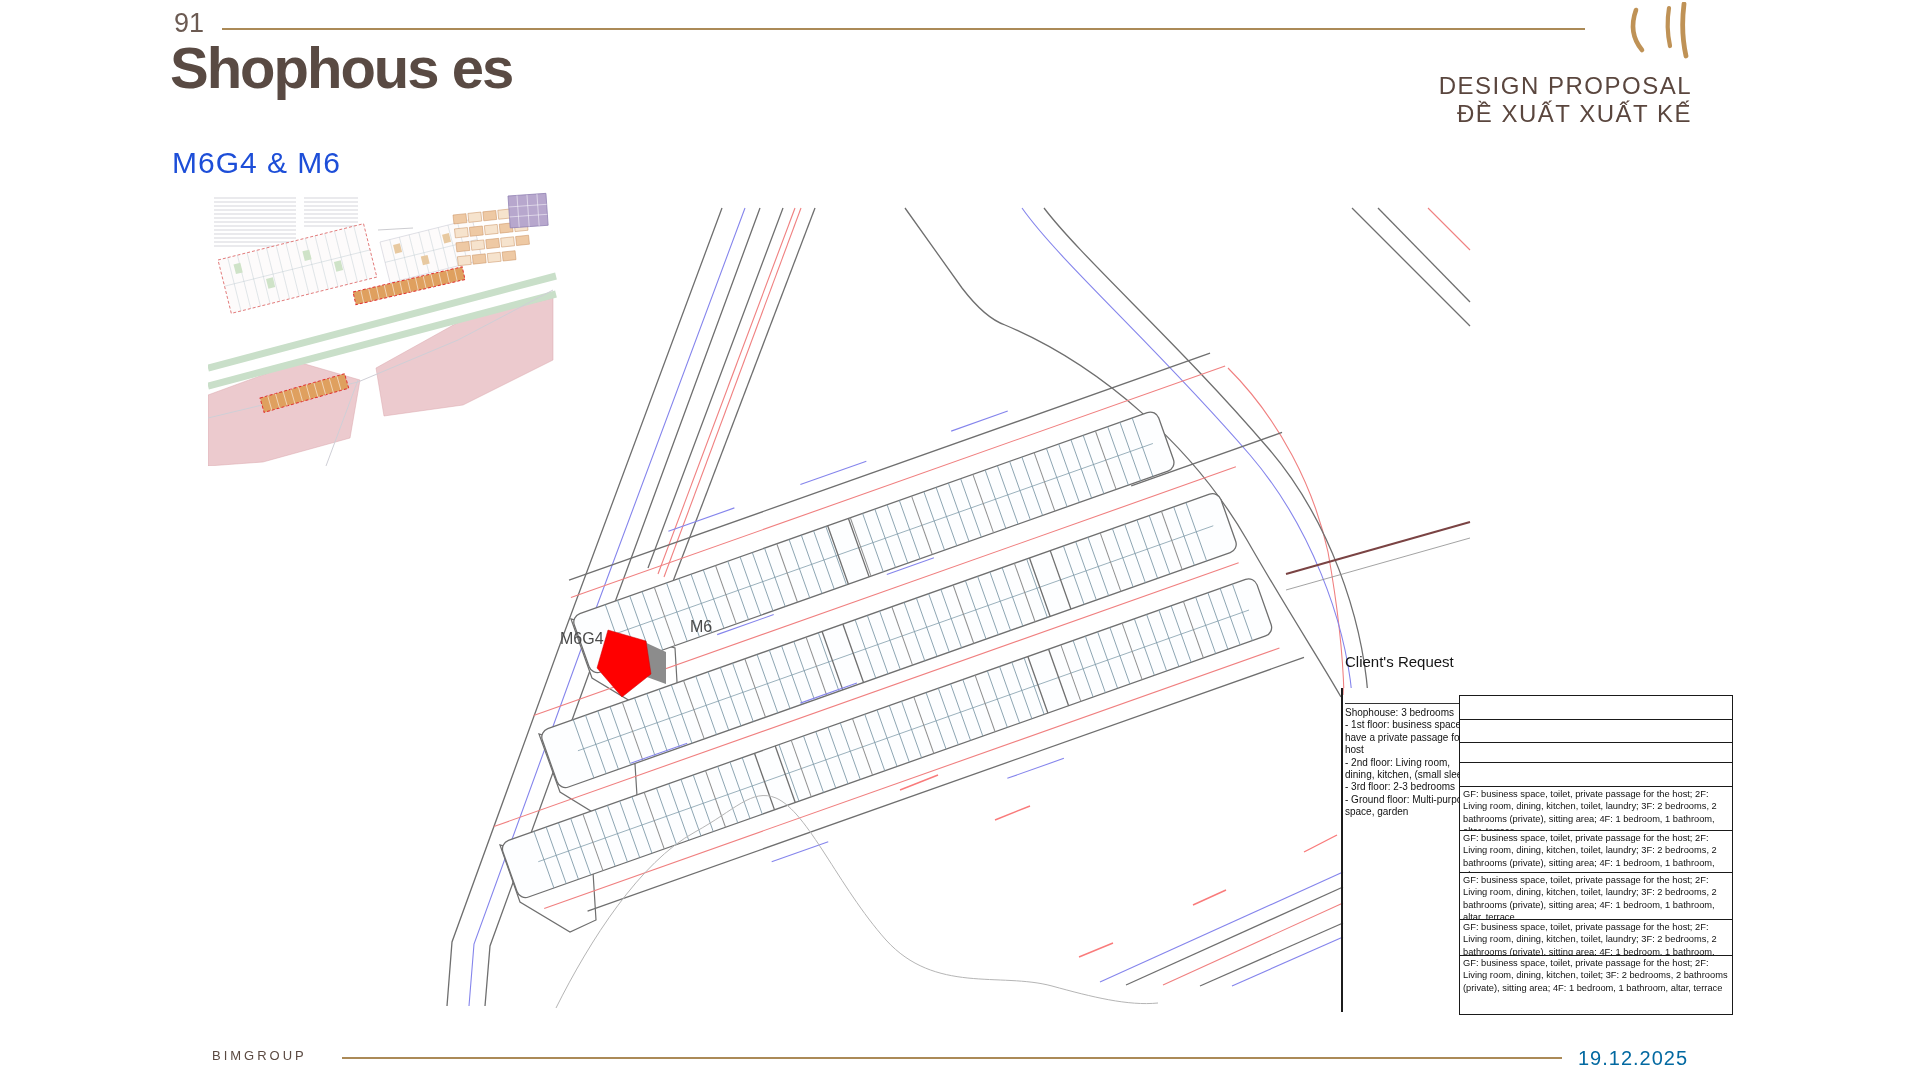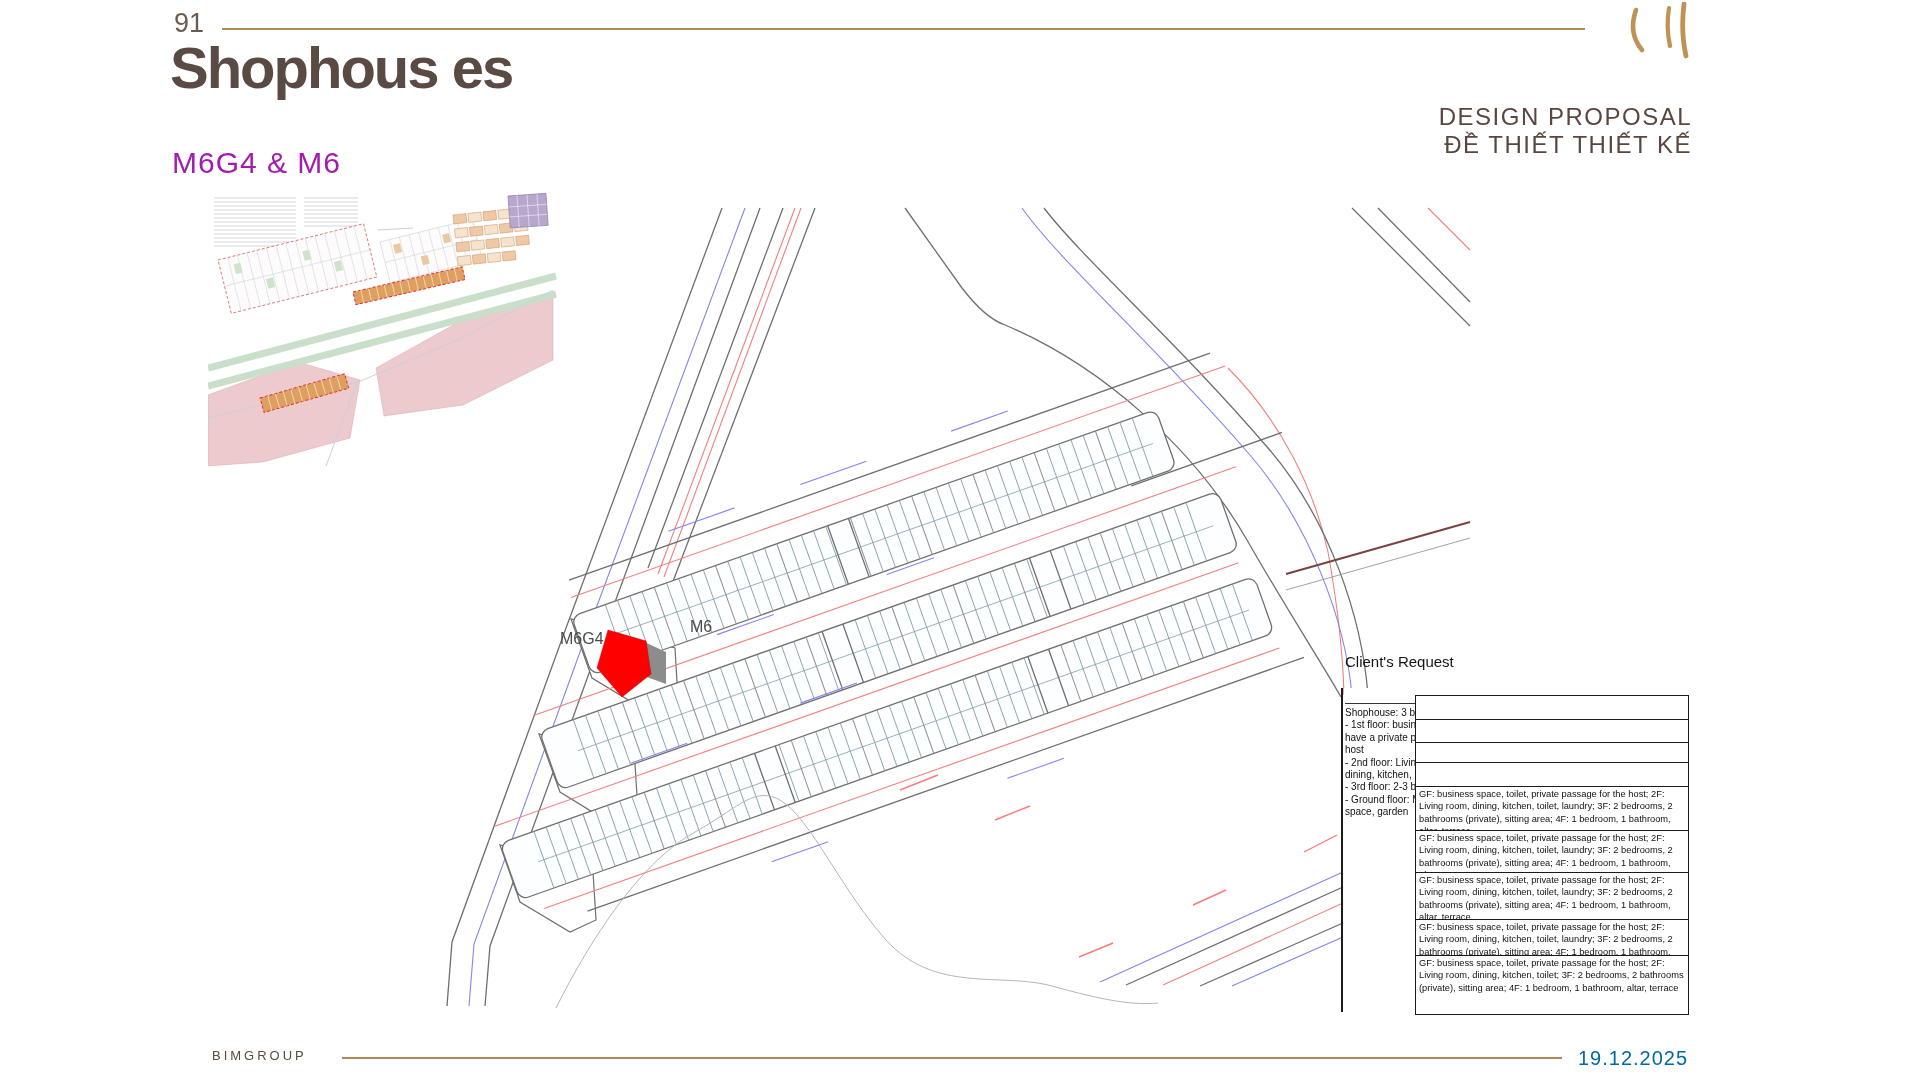--- a/index.html
+++ b/index.html
@@ -2,33 +2,33 @@
 <html><head>
 <meta charset="utf-8">
 <style>
   html,body{margin:0;padding:0;background:#e9e9e9;}
   #slide{position:relative;width:1920px;height:1080px;background:#ffffff;overflow:hidden;
          font-family:"Liberation Sans",sans-serif;}
   .abs{position:absolute;}
   #page-number{left:174px;top:8px;font-size:27px;color:#6b5a52;text-align:right;}
   #rule-top{left:222px;top:28px;width:1363px;height:2px;background:#ab8a57;}
   #page-title{left:170px;top:34px;font-size:58px;letter-spacing:-2px;color:#594a43;font-weight:bold;}
-  #page-subtitle{left:172px;top:146px;font-size:30px;letter-spacing:1px;color:#a21caf;}
+  #page-subtitle{left:172px;top:146px;font-size:30px;letter-spacing:1px;color:#1d4ed8;}
   #proposal-en,#proposal-vi{left:1092px;width:600px;text-align:right;font-size:24px;
-      letter-spacing:1.5px;color:#5a463e;margin-top:31px;}
+      letter-spacing:1.5px;color:#5a463e;}
   #proposal-en{top:72px;} #proposal-vi{top:100px;}
   #thumb{left:208px;top:190px;}
   #logo{left:1612px;top:2px;}
   #plan{left:0;top:0;}
   #panel-divider{left:1341px;top:688px;width:2px;height:324px;background:#1c1c1c;}
   #client-header{left:1345px;top:653px;font-size:15px;font-weight:400;color:#141414;}
   #proposal-header{left:1483px;top:653px;font-size:15px;font-weight:500;color:#141414;margin-top:43px;}
   #client-text{left:1345px;top:703px;width:137px;font-size:10px;line-height:1.24;color:#111;
       white-space:pre-line;border-top:1px solid #333;padding-top:3px;}
-  #ptable{left:1415px;top:695px;width:272px;border:1.2px solid #1a1a1a;background:#fff;}
+  #ptable{left:1459px;top:695px;width:272px;border:1.2px solid #1a1a1a;background:#fff;}
   #ptable .row{border-bottom:1px solid #1a1a1a;font-size:9.3px;line-height:1.32;color:#111;
       padding:1px 3px;overflow:hidden;box-sizing:border-box;}
   #ptable .row:last-child{border-bottom:none;}
   #ptable .row:nth-child(1){height:24px}#ptable .row:nth-child(2){height:23px}
   #ptable .row:nth-child(3){height:20px}#ptable .row:nth-child(4){height:24px}
   #ptable .row:nth-child(5){height:44px}#ptable .row:nth-child(6){height:42px}
   #ptable .row:nth-child(7){height:47px}#ptable .row:nth-child(8){height:36px}
   #ptable .row:nth-child(9){height:58px}
   #footer-company{left:212px;top:1048px;font-size:13px;letter-spacing:3px;font-weight:500;color:#5b4a42;}
   #footer-line{left:342px;top:1057px;width:1220px;height:2px;background:#ab8a57;}
@@ -54,21 +54,21 @@
   <div class="abs" id="page-subtitle">M6G4 &amp; M6</div>
 
   <svg class="abs" id="logo" width="84" height="62" viewBox="0 0 84 62">
     <g fill="none" stroke="#bf9256" stroke-linecap="round">
       <path d="M24,8 C19,22 20,36 30,48" stroke-width="4.6"></path>
       <path d="M57,6 C55,18 55,30 58,44" stroke-width="4.2"></path>
       <path d="M72,2 C70,18 70,36 74,54" stroke-width="4.8"></path>
     </g>
   </svg>
   <div class="abs" id="proposal-en">DESIGN PROPOSAL</div>
-  <div class="abs" id="proposal-vi">ĐỀ THIẾT THIẾT KẾ</div>
+  <div class="abs" id="proposal-vi">ĐỀ XUẤT XUẤT KẾ</div>
 
   <svg class="abs" id="thumb" width="350" height="276" viewBox="0 0 350 276">
     <g stroke="#b9b9c2" stroke-width="0.6">
       <path d="M6,8H88 M6,12H88 M6,16H88 M6,20H88 M6,24H88 M6,28H88 M6,32H88 M6,36H88 M6,40H88 M6,44H88 M6,48H88 M6,52H88 M6,56H88"></path>
       <path d="M96,8h54 M96,12h54 M96,16h54 M96,20h54 M96,24h54 M96,28h54 M96,32h54 M96,36h54"></path>
       <path d="M170,40 205,38" stroke="#a9a9b0"></path>
     </g>
     <polygon points="0,205 90,172 152,190 142,248 55,272 0,276" fill="#eccace" stroke="#dba6ad" stroke-width="0.5"></polygon>
     <polygon points="168,178 258,128 345,108 345,170 255,215 176,226" fill="#eccace" stroke="#dba6ad" stroke-width="0.5"></polygon>
     <g stroke="#c9dfc9" stroke-width="7">

